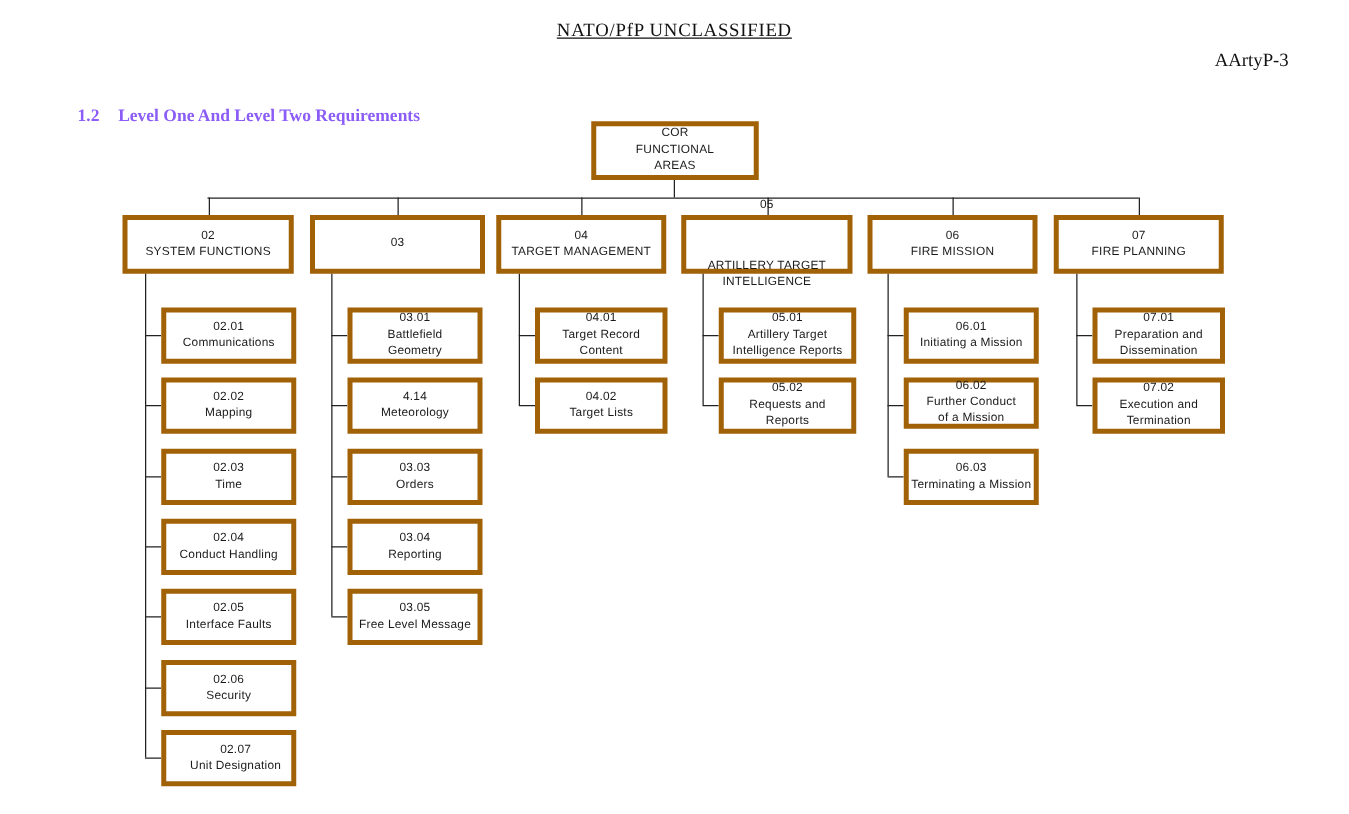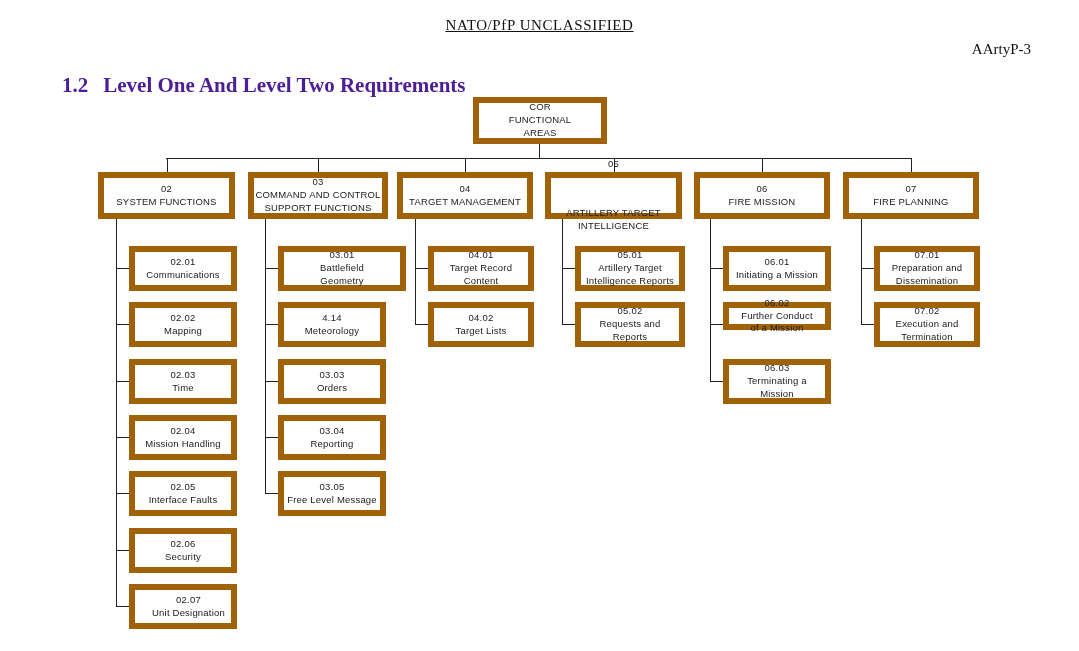--- a/index.html
+++ b/index.html
@@ -11,29 +11,29 @@
     position:absolute; top:17px; left:0; width:100%;
     text-align:center; font-family:"Liberation Serif", serif;
     font-size:15px; letter-spacing:0.6px; color:#111;
     text-decoration:underline;
   }
   .docref {
     position:absolute; top:41px; right:48px;
     font-family:"Liberation Serif", serif; font-size:15px; color:#111;
   }
   .heading {
-    position:absolute; top:73px; left:62px;
+    position:absolute; top:86px; left:62px;
     font-family:"Liberation Serif", serif; font-weight:bold;
-    font-size:21px; color:#4c1d95;
+    font-size:14px; color:#8b5cf6;
   }
   .heading .num { margin-right:15px; }
   .diagram { position:absolute; left:0; top:0; width:1079px; height:651px; }
   .node {
     position:absolute; box-sizing:border-box;
-    border:6px solid #a16207; background:#fff;
+    border:4px solid #a16207; background:#fff;
     display:flex; flex-direction:column; align-items:center; justify-content:center;
     text-align:center; font-size:9.5px; line-height:1.35; letter-spacing:0.2px;
     color:#1a1a1a; white-space:pre-line;
   }
   .line { position:absolute; background:#222; }
 </style>
 </head>
 <body>
 
 <div class="classification">NATO/PfP UNCLASSIFIED</div>
@@ -53,33 +53,32 @@
       <div class="line" style="left: 167px; top: 158px; width: 1px; height: 14px;"></div>
       <div class="node" style="left: 98px; top: 172px; width: 137px; height: 47px;"><span>02</span><span>SYSTEM FUNCTIONS</span></div>
       <div class="line" style="left: 116px; top: 219px; width: 1px; height: 387px;"></div>
       <div class="line" style="left: 116px; top: 268px; width: 13px; height: 1px;"></div>
       <div class="node" style="left: 129px; top: 246px; width: 108px; height: 45px;"><span>02.01</span><span>Communications</span></div>
       <div class="line" style="left: 116px; top: 324px; width: 13px; height: 1px;"></div>
       <div class="node" style="left: 129px; top: 302px; width: 108px; height: 45px;"><span>02.02</span><span>Mapping</span></div>
       <div class="line" style="left: 116px; top: 381px; width: 13px; height: 1px;"></div>
       <div class="node" style="left: 129px; top: 359px; width: 108px; height: 45px;"><span>02.03</span><span>Time</span></div>
       <div class="line" style="left: 116px; top: 437px; width: 13px; height: 1px;"></div>
-      <div class="node" style="left: 129px; top: 415px; width: 108px; height: 45px;"><span>02.04</span><span>Mission Handling</span></div>
+      <div class="node" style="left: 129px; top: 415px; width: 108px; height: 45px;"><span>02.04</span><span>Conduct Handling</span></div>
       <div class="line" style="left: 116px; top: 493px; width: 13px; height: 1px;"></div>
       <div class="node" style="left: 129px; top: 471px; width: 108px; height: 45px;"><span>02.05</span><span>Interface Faults</span></div>
       <div class="line" style="left: 116px; top: 550px; width: 13px; height: 1px;"></div>
       <div class="node" style="left: 129px; top: 528px; width: 108px; height: 45px;"><span>02.06</span><span>Security</span></div>
       <div class="line" style="left: 116px; top: 606px; width: 13px; height: 1px;"></div>
       <div class="node" style="left: 129px; top: 584px; width: 108px; height: 45px; padding-left: 11px;"><span>02.07</span><span>Unit Designation</span></div>
       <div class="line" style="left: 318px; top: 158px; width: 1px; height: 14px;"></div>
-      <div class="node" style="left: 248px; top: 172px; width: 140px; height: 47px;"><span>03</span><span>COMMAND AND CONTROL
-SUPPORT FUNCTIONS</span></div>
+      <div class="node" style="left: 248px; top: 172px; width: 140px; height: 47px;"><span>03</span></div>
       <div class="line" style="left: 265px; top: 219px; width: 1px; height: 274px;"></div>
       <div class="line" style="left: 265px; top: 268px; width: 13px; height: 1px;"></div>
-      <div class="node" style="left: 278px; top: 246px; width: 128px; height: 45px;"><span>03.01</span><span>Battlefield
+      <div class="node" style="left: 278px; top: 246px; width: 108px; height: 45px;"><span>03.01</span><span>Battlefield
 Geometry</span></div>
       <div class="line" style="left: 265px; top: 324px; width: 13px; height: 1px;"></div>
       <div class="node" style="left: 278px; top: 302px; width: 108px; height: 45px;"><span>4.14</span><span>Meteorology</span></div>
       <div class="line" style="left: 265px; top: 381px; width: 13px; height: 1px;"></div>
       <div class="node" style="left: 278px; top: 359px; width: 108px; height: 45px;"><span>03.03</span><span>Orders</span></div>
       <div class="line" style="left: 265px; top: 437px; width: 13px; height: 1px;"></div>
       <div class="node" style="left: 278px; top: 415px; width: 108px; height: 45px;"><span>03.04</span><span>Reporting</span></div>
       <div class="line" style="left: 265px; top: 493px; width: 13px; height: 1px;"></div>
       <div class="node" style="left: 278px; top: 471px; width: 108px; height: 45px;"><span>03.05</span><span>Free Level Message</span></div>
       <div class="line" style="left: 465px; top: 158px; width: 1px; height: 14px;"></div>
@@ -99,21 +98,21 @@
 Intelligence Reports</span></div>
       <div class="line" style="left: 562px; top: 324px; width: 13px; height: 1px;"></div>
       <div class="node" style="left: 575px; top: 302px; width: 110px; height: 45px;"><span>05.02</span><span>Requests and
 Reports</span></div>
       <div class="line" style="left: 762px; top: 158px; width: 1px; height: 14px;"></div>
       <div class="node" style="left: 694px; top: 172px; width: 136px; height: 47px;"><span>06</span><span>FIRE MISSION</span></div>
       <div class="line" style="left: 710px; top: 219px; width: 1px; height: 162px;"></div>
       <div class="line" style="left: 710px; top: 268px; width: 13px; height: 1px;"></div>
       <div class="node" style="left: 723px; top: 246px; width: 108px; height: 45px;"><span>06.01</span><span>Initiating a Mission</span></div>
       <div class="line" style="left: 710px; top: 324px; width: 13px; height: 1px;"></div>
-      <div class="node" style="left: 723px; top: 302px; width: 108px; height: 28px;"><span>06.02</span><span>Further Conduct
+      <div class="node" style="left: 723px; top: 302px; width: 108px; height: 41px;"><span>06.02</span><span>Further Conduct
 of a Mission</span></div>
       <div class="line" style="left: 710px; top: 381px; width: 13px; height: 1px;"></div>
       <div class="node" style="left: 723px; top: 359px; width: 108px; height: 45px;"><span>06.03</span><span>Terminating a Mission</span></div>
       <div class="line" style="left: 911px; top: 158px; width: 1px; height: 14px;"></div>
       <div class="node" style="left: 843px; top: 172px; width: 136px; height: 47px;"><span>07</span><span>FIRE PLANNING</span></div>
       <div class="line" style="left: 861px; top: 219px; width: 1px; height: 105px;"></div>
       <div class="line" style="left: 861px; top: 268px; width: 13px; height: 1px;"></div>
       <div class="node" style="left: 874px; top: 246px; width: 106px; height: 45px;"><span>07.01</span><span>Preparation and
 Dissemination</span></div>
       <div class="line" style="left: 861px; top: 324px; width: 13px; height: 1px;"></div>

